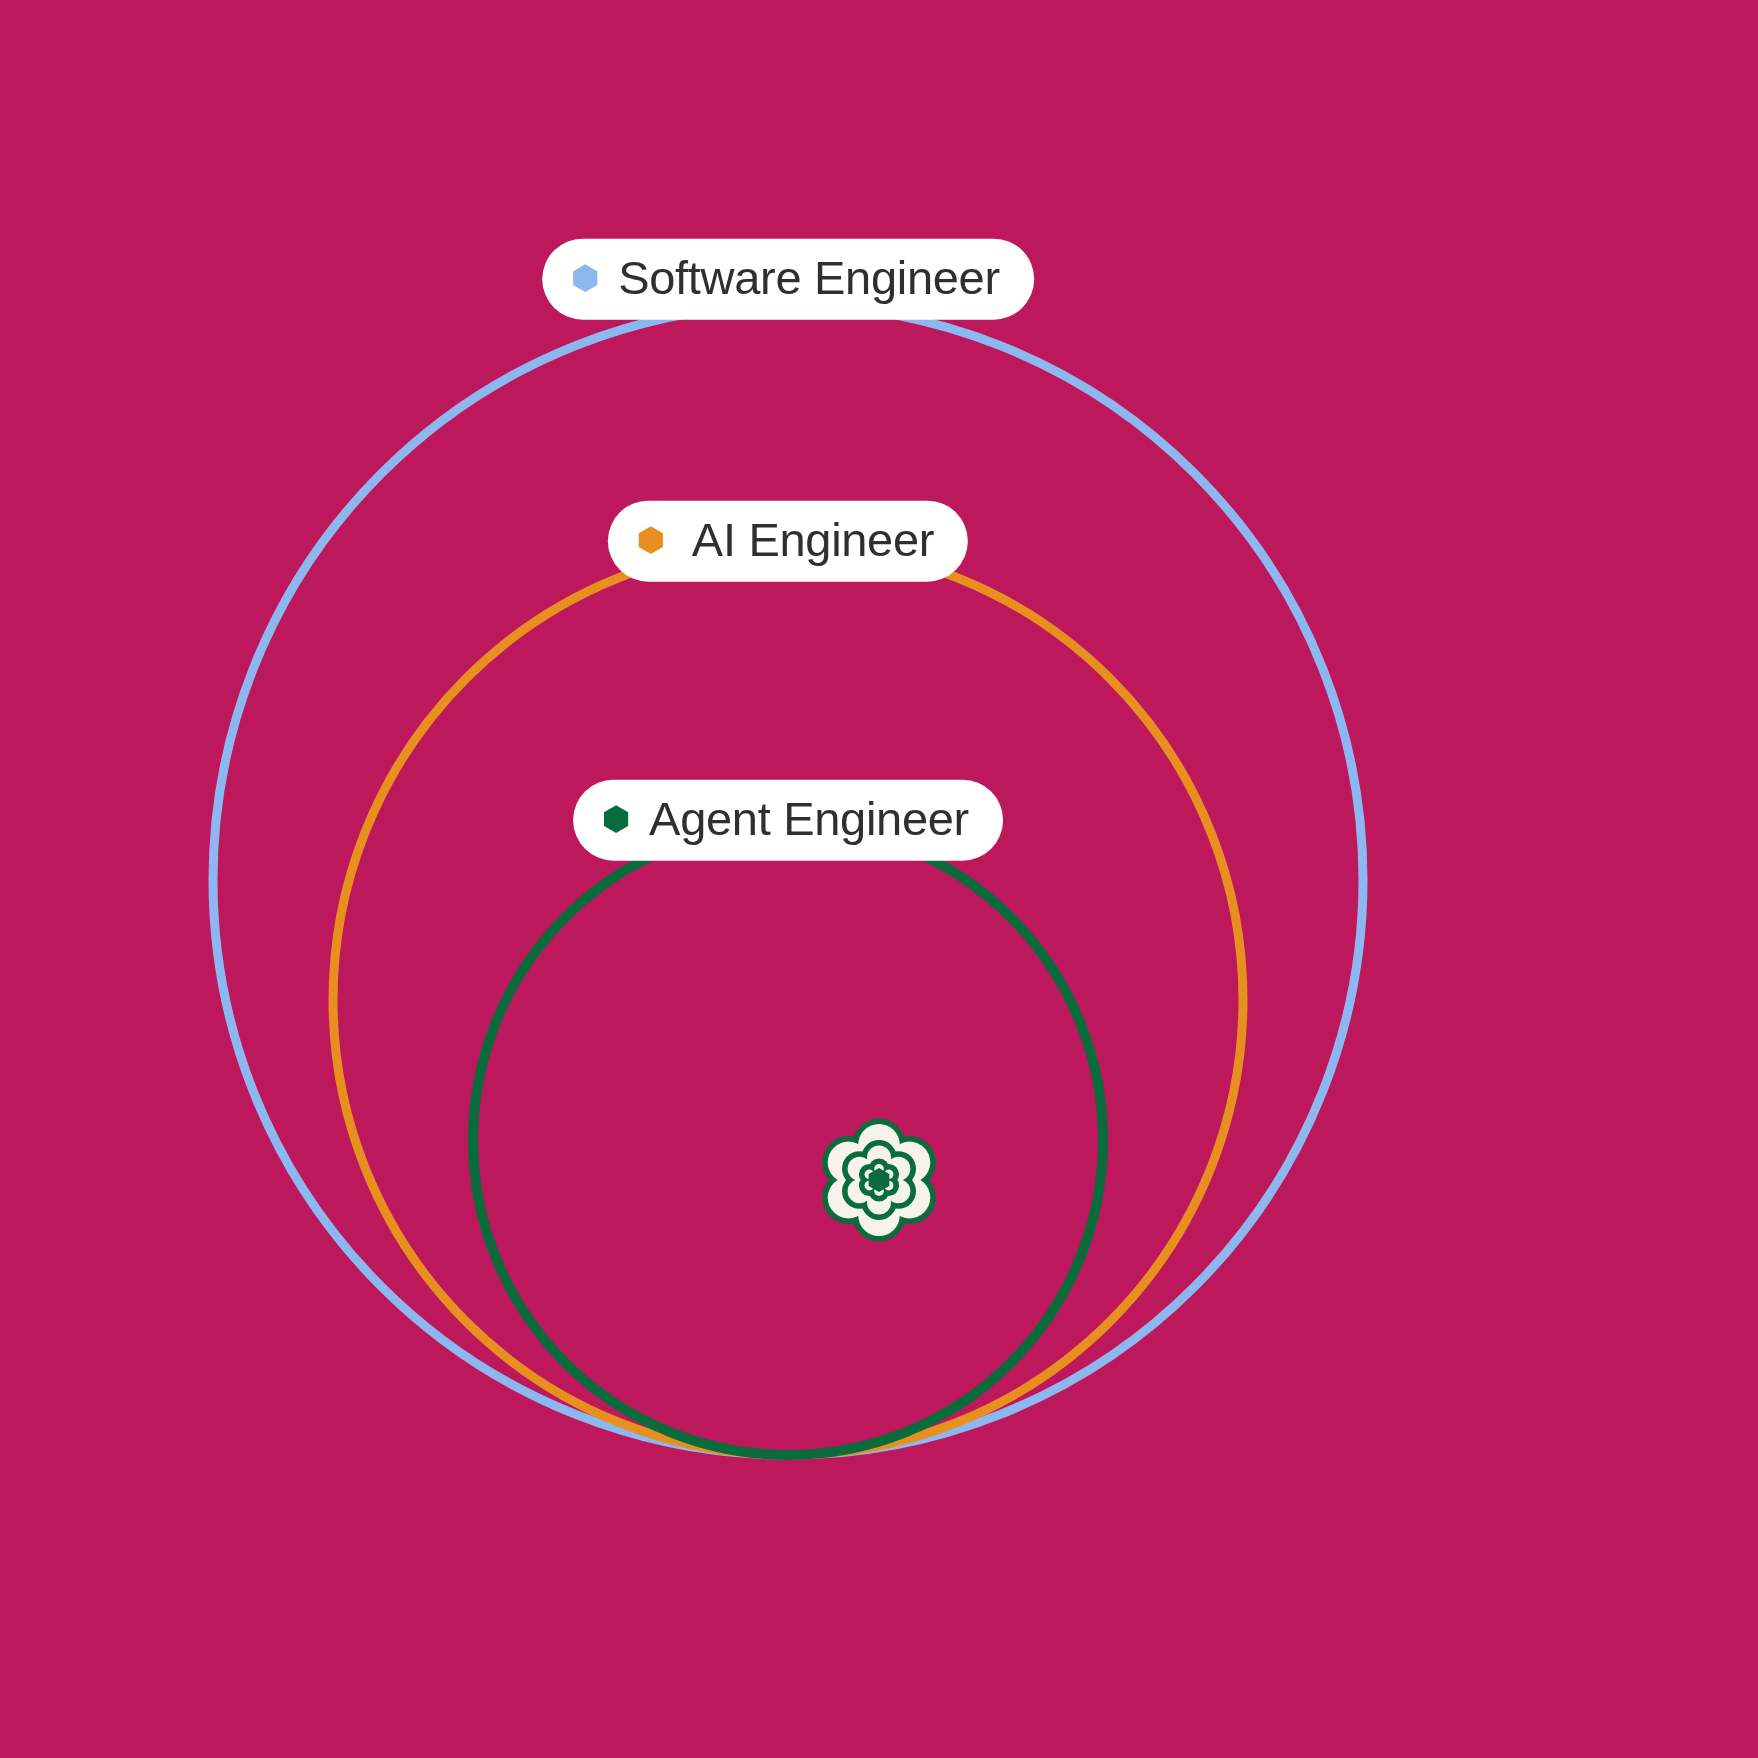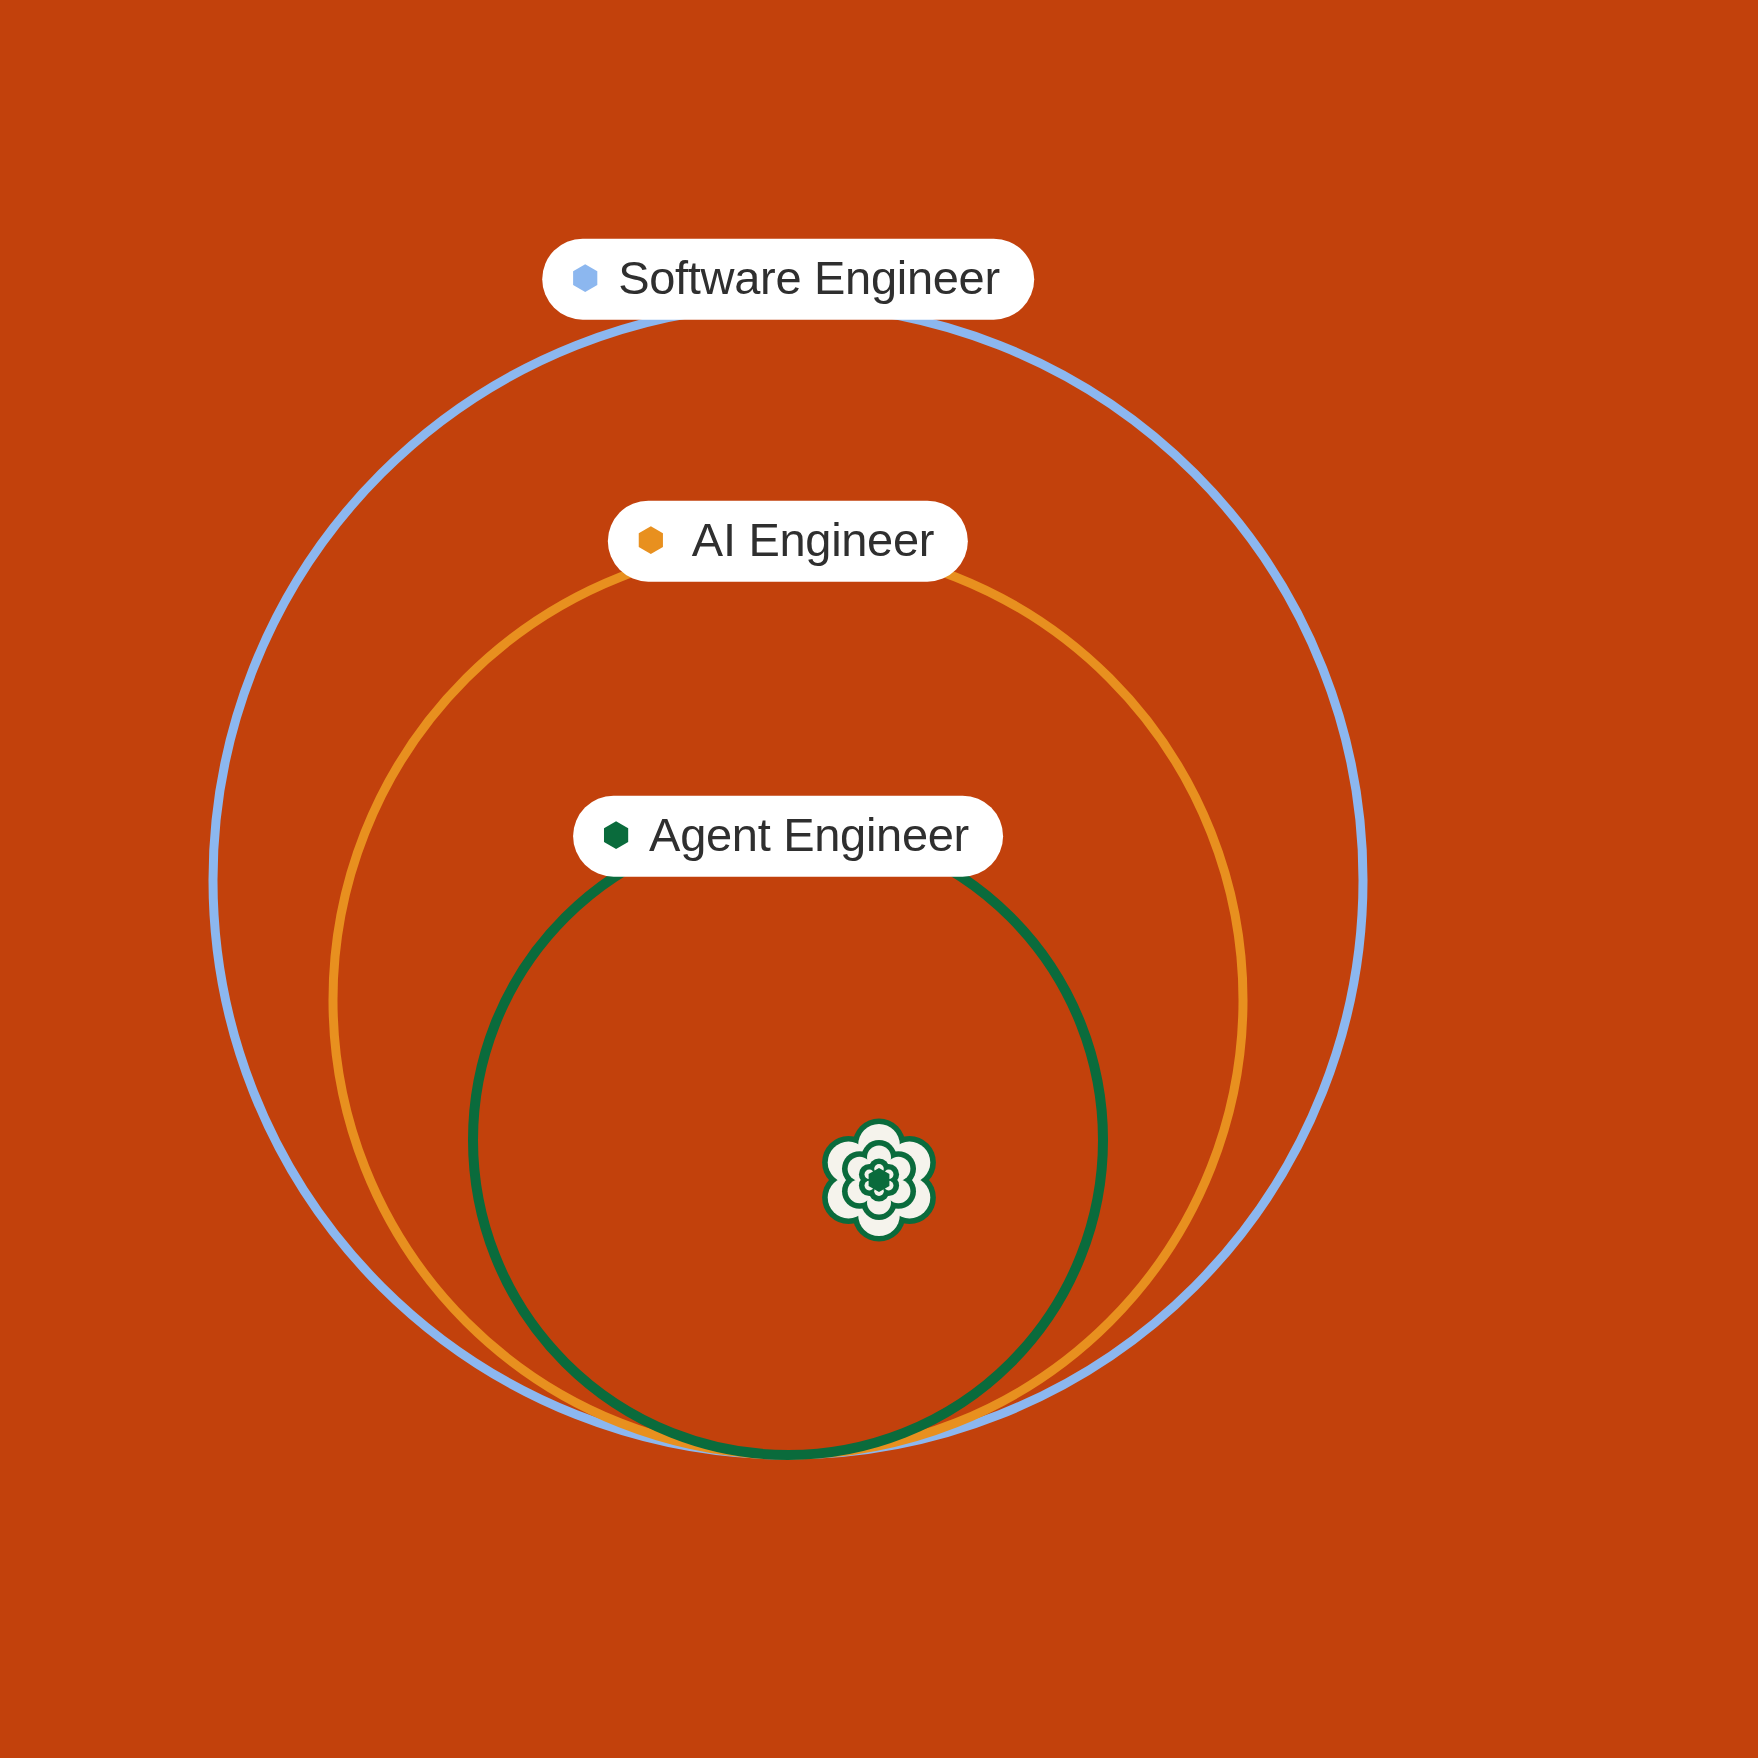--- a/index.html
+++ b/index.html
@@ -54,21 +54,21 @@
   #center-logo {
     position: absolute;
     transform: translate(-50%, -50%);
     width: 160px;
     height: 160px;
   }
 </style>
 </head>
 <body>
 
-<div id="canvas" style="background: #c2410c;">
+<div id="canvas" style="background: #be185d;">
 
   <svg id="rings" viewBox="0 0 1758 1758" xmlns="http://www.w3.org/2000/svg">
     <circle class="ring" id="ring-0" cx="788" cy="880" r="575" fill="none" stroke="#8cb7ef" stroke-width="9"></circle>
     <circle class="ring" id="ring-1" cx="788" cy="1000" r="455" fill="none" stroke="#e8901f" stroke-width="9"></circle>
     <circle class="ring" id="ring-2" cx="788" cy="1140" r="315" fill="none" stroke="#0a6b3c" stroke-width="10"></circle>
   </svg>
 
   <svg id="center-logo" viewBox="0 0 200 200" xmlns="http://www.w3.org/2000/svg" style="left: 879px; top: 1180px;">
     <g id="flower-group" fill="#0a6b3c">
         <circle cx="100.00" cy="56.00" r="33" fill="#0a6b3c"></circle>
@@ -118,20 +118,20 @@
     <span class="chip-text" style="color: rgb(47, 47, 47);">Software Engineer</span>
   </div>
 
   <div class="label-chip" id="chip-1" style="left: 788px; top: 541px; background: rgb(255, 255, 255);">
     <svg class="chip-hex" viewBox="0 0 26 29" xmlns="http://www.w3.org/2000/svg">
       <polygon class="hex-poly" points="13,0.6 25.1,7.6 25.1,21.4 13,28.4 0.9,21.4 0.9,7.6" fill="#e8901f"></polygon>
     </svg>
     <span class="chip-text" style="color: rgb(47, 47, 47); margin-left: 8px;">AI Engineer</span>
   </div>
 
-  <div class="label-chip" id="chip-2" style="left: 788px; top: 820px; background: rgb(255, 255, 255); margin-top: 16px;">
+  <div class="label-chip" id="chip-2" style="left: 788px; top: 820px; background: rgb(255, 255, 255);">
     <svg class="chip-hex" viewBox="0 0 26 29" xmlns="http://www.w3.org/2000/svg">
       <polygon class="hex-poly" points="13,0.6 25.1,7.6 25.1,21.4 13,28.4 0.9,21.4 0.9,7.6" fill="#0a6b3c"></polygon>
     </svg>
     <span class="chip-text" style="color: rgb(47, 47, 47);">Agent Engineer</span>
   </div>
 
 </div>
 
 </body></html>

